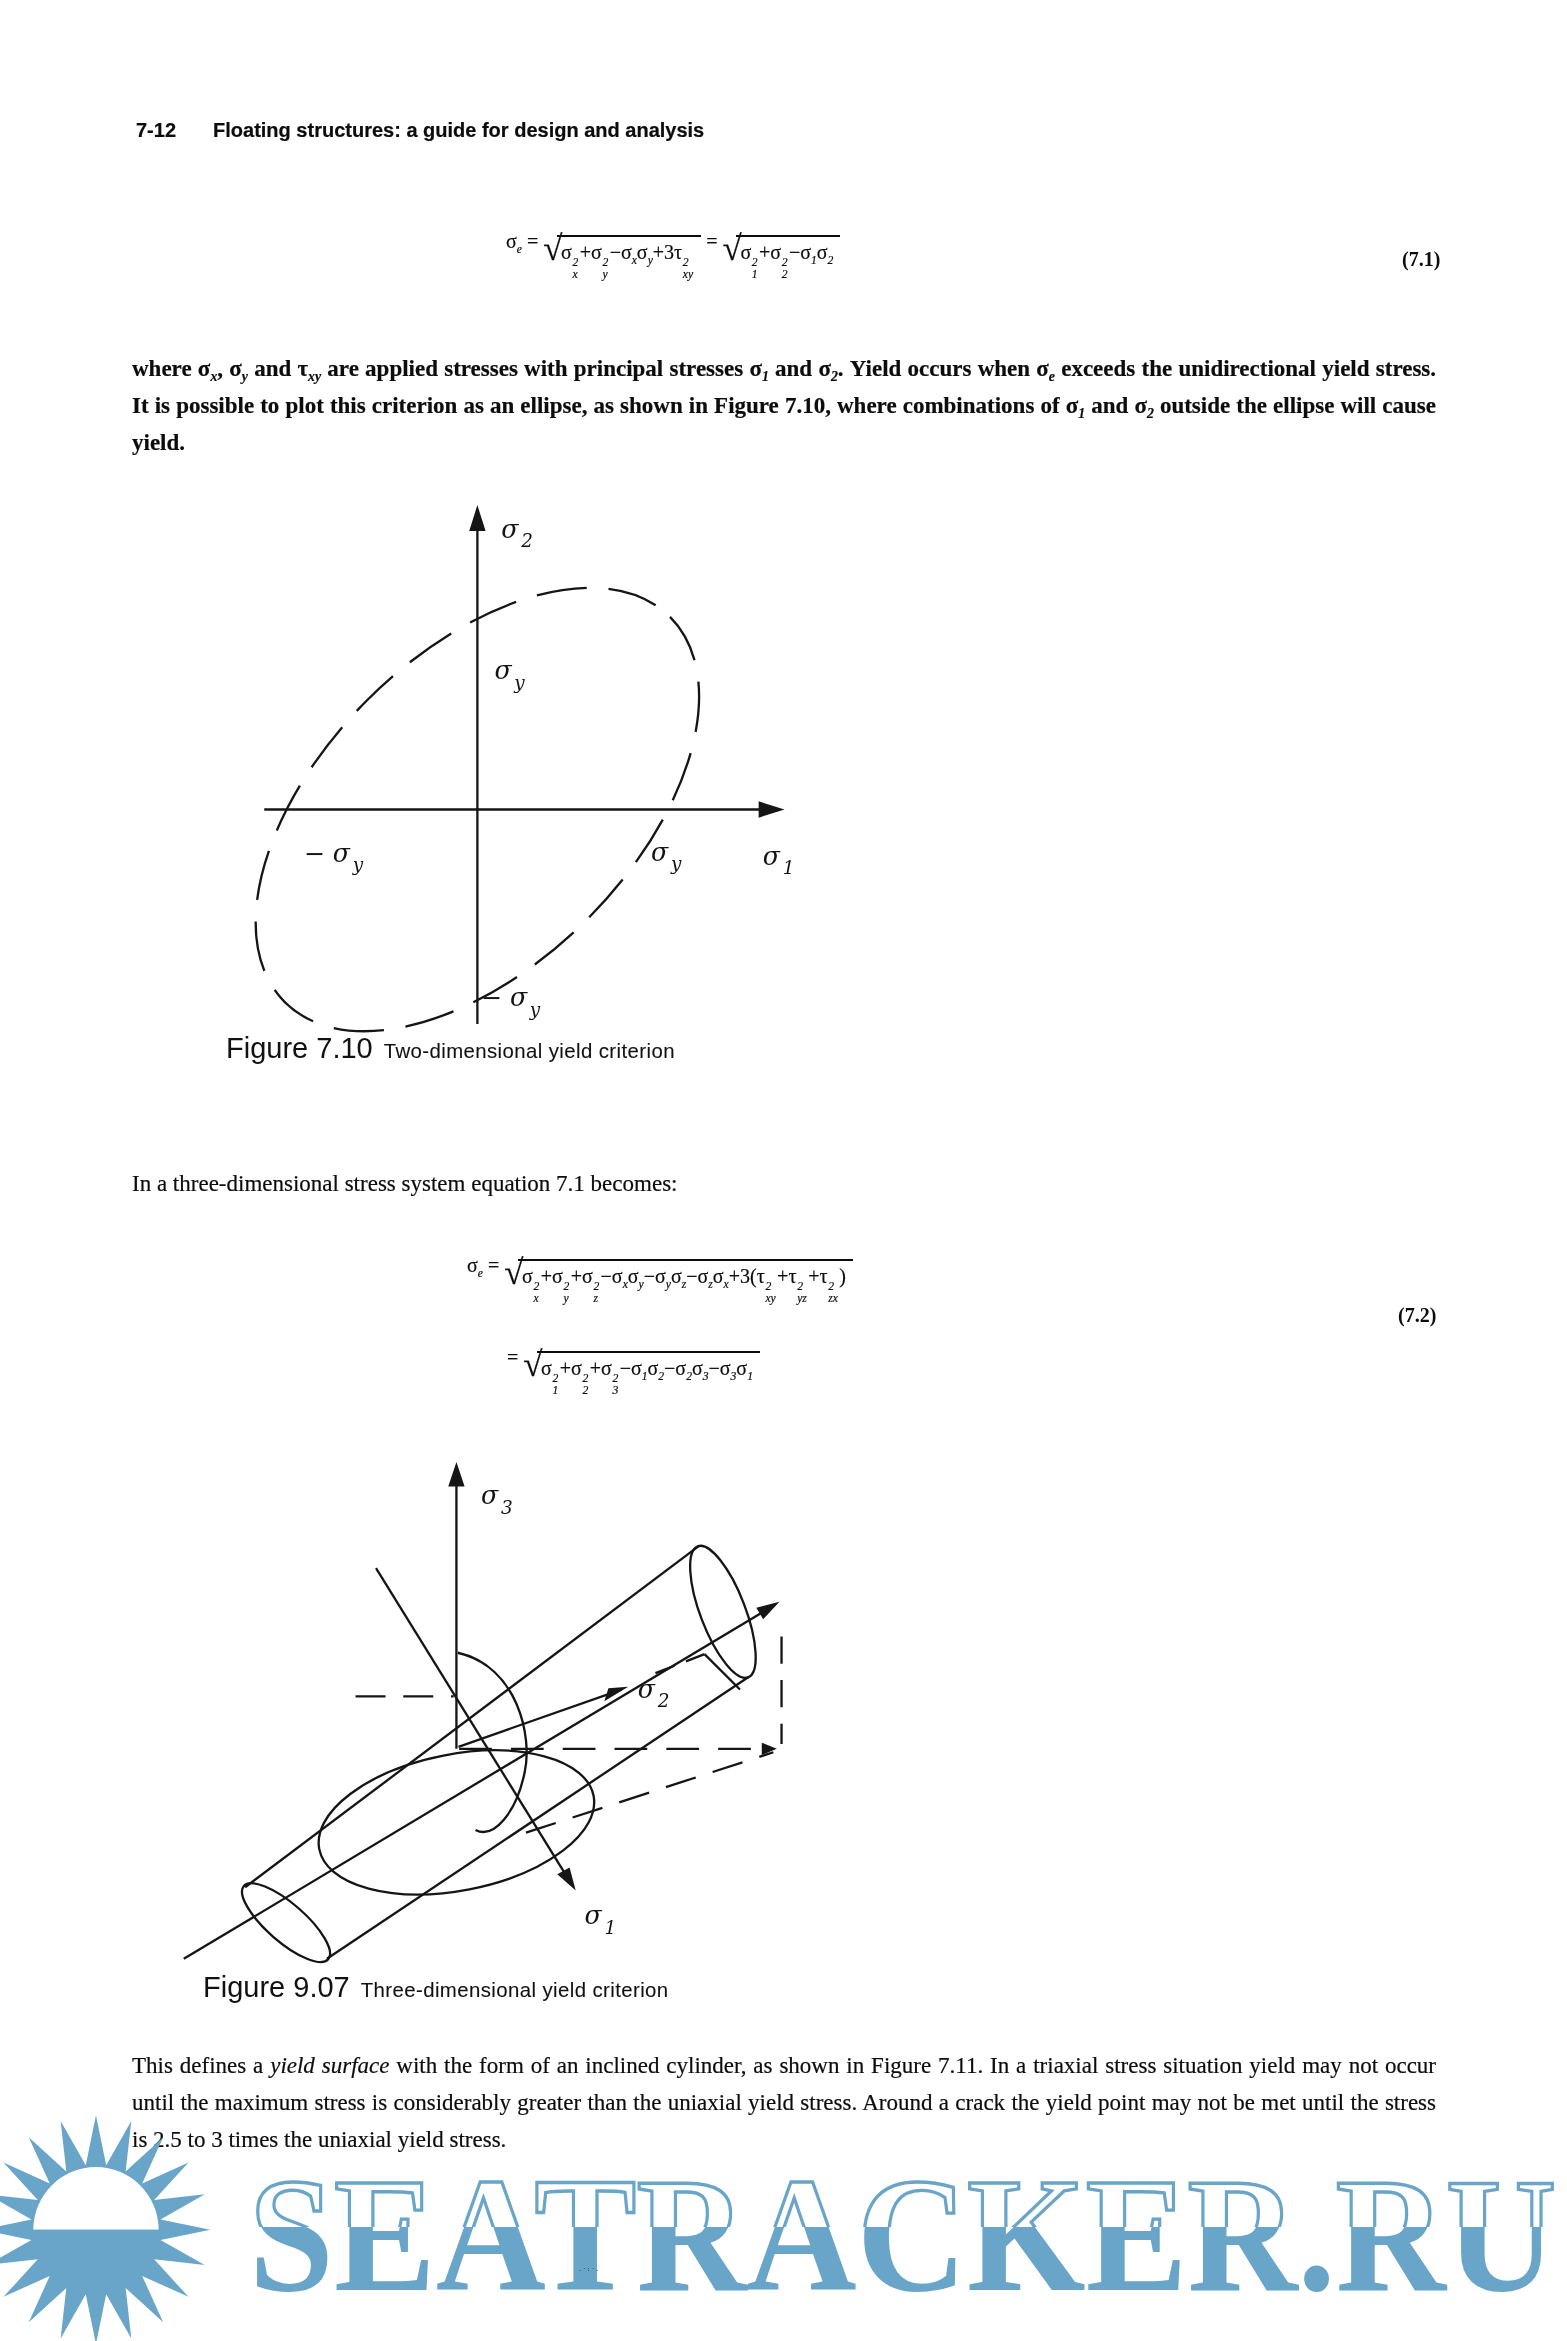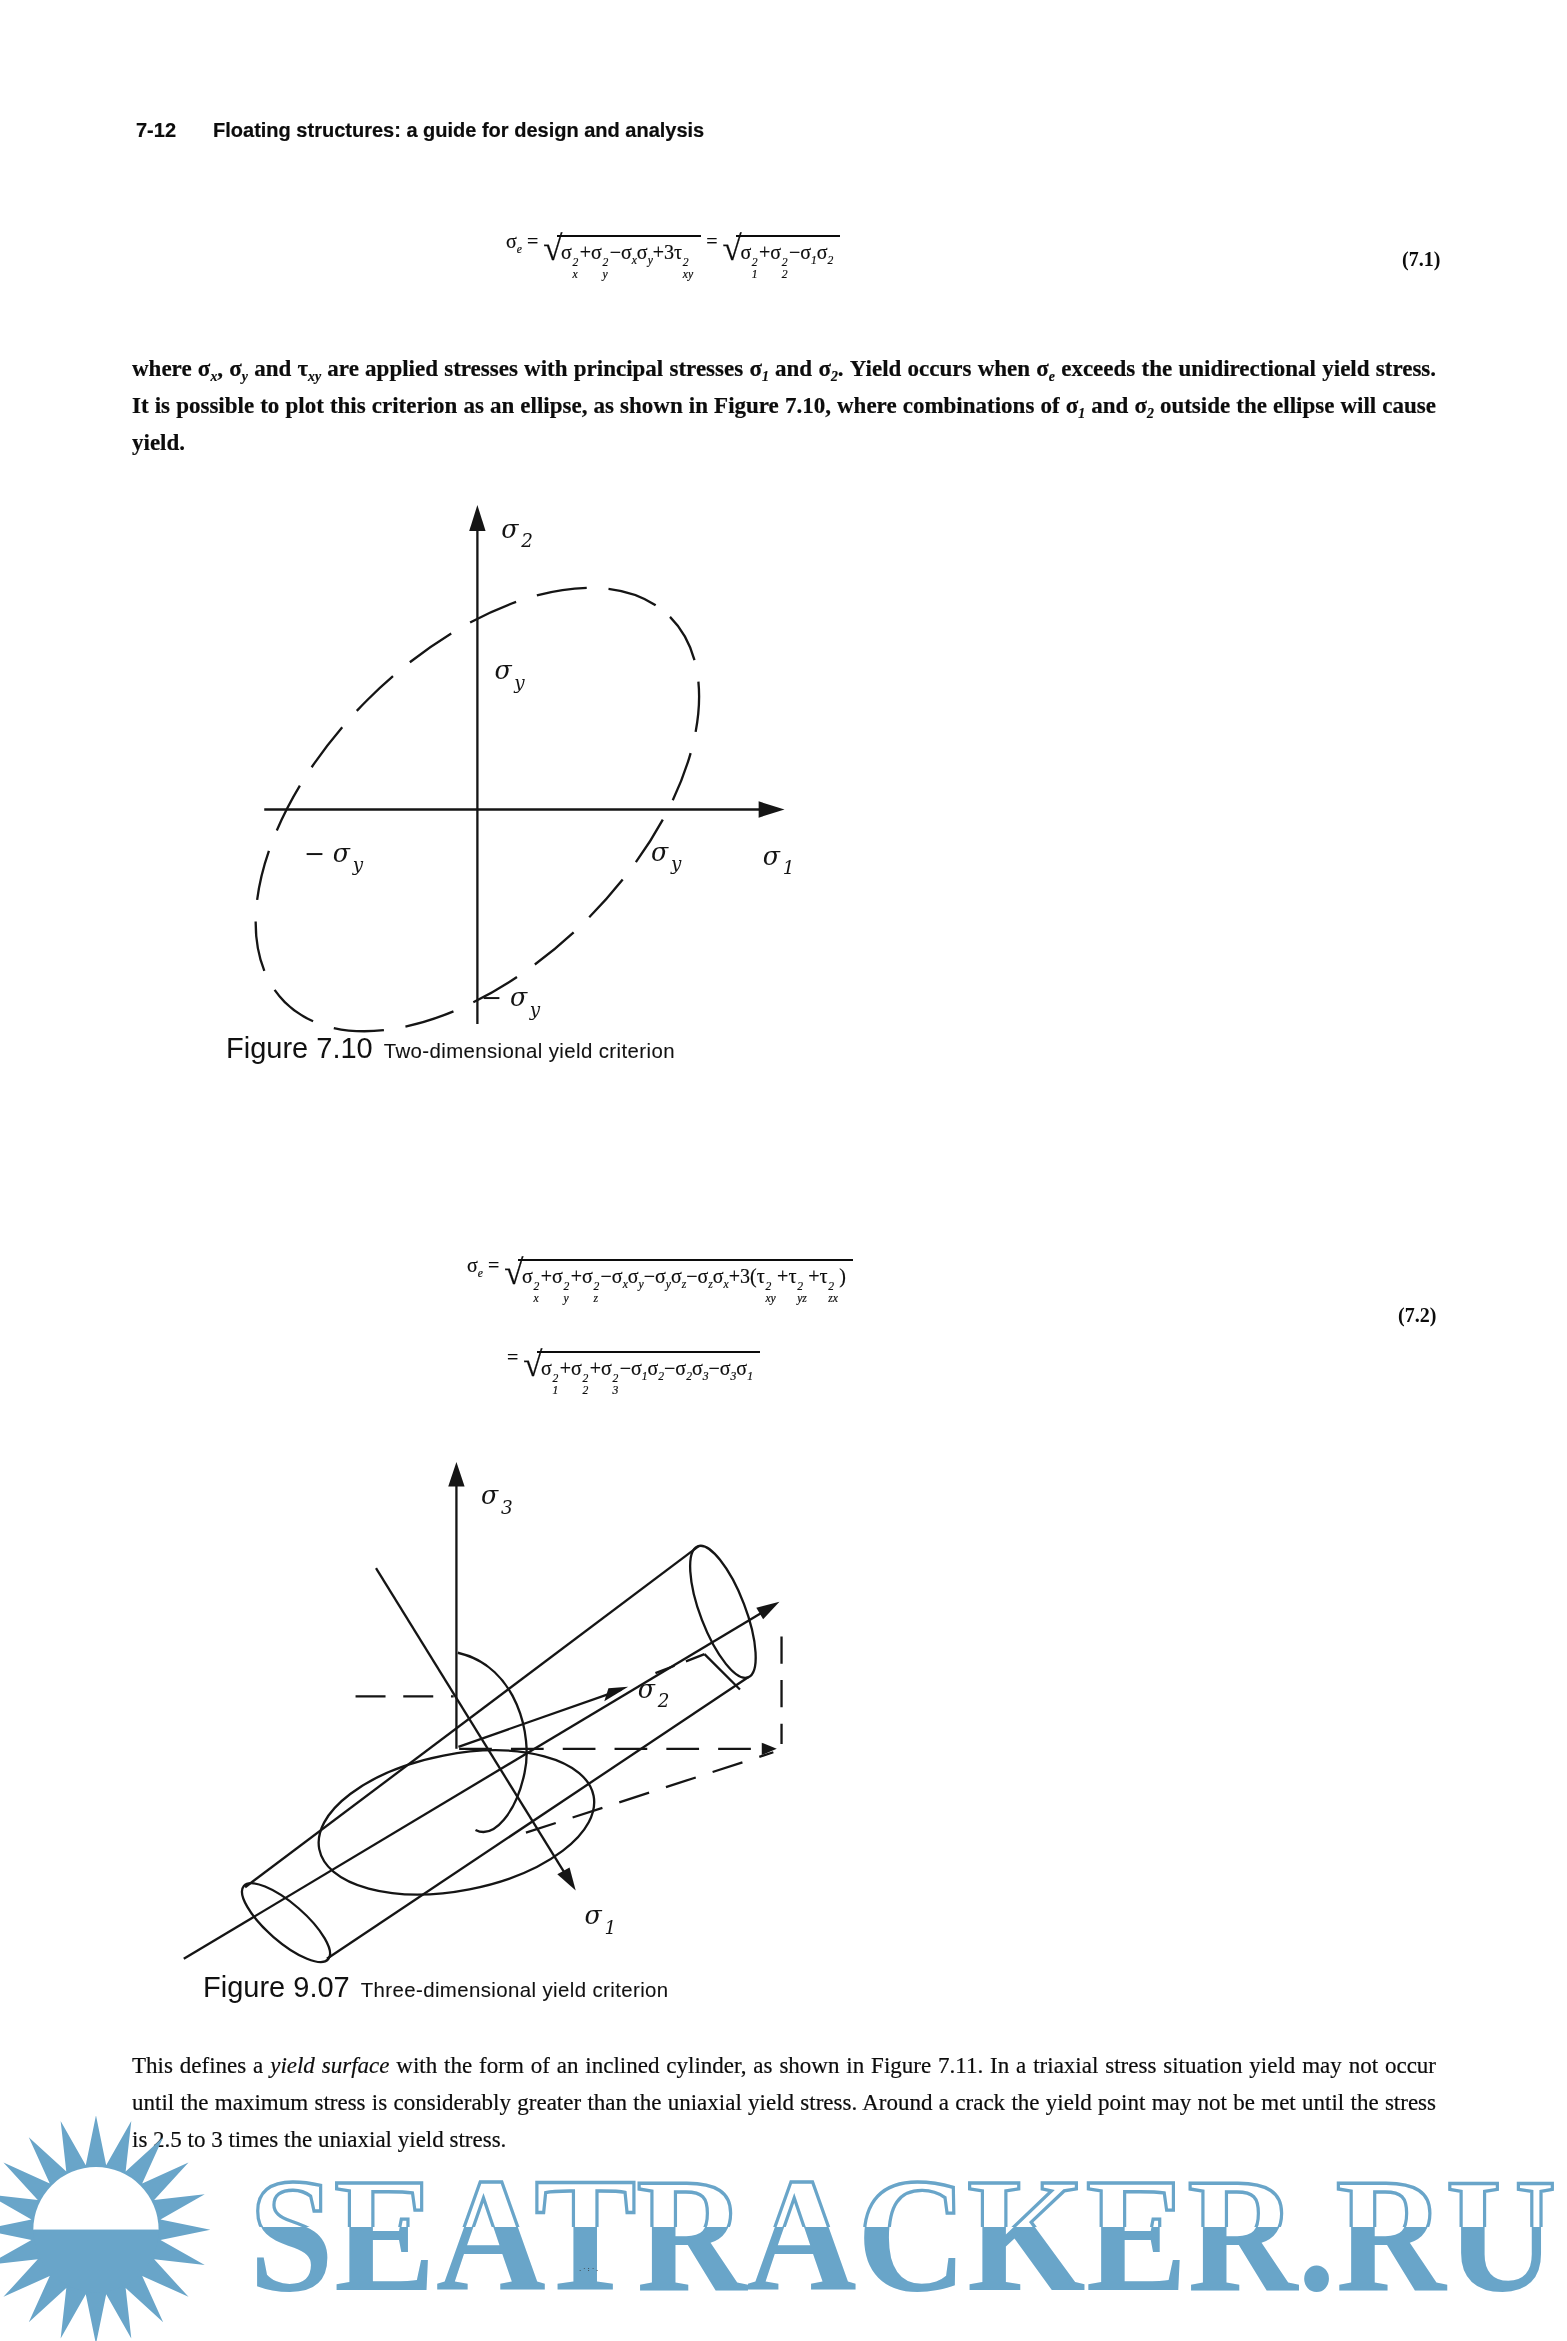--- a/index.html
+++ b/index.html
@@ -106,20 +106,21 @@
     <text class="figlbl" x="376" y="262"><tspan>σ</tspan><tspan class="flsub" dx="4" dy="14">y</tspan></text>
     <text class="figlbl" x="96" y="530"><tspan>− σ</tspan><tspan class="flsub" dx="4" dy="14">y</tspan></text>
     <text class="figlbl" x="606" y="528"><tspan>σ</tspan><tspan class="flsub" dx="4" dy="14">y</tspan></text>
     <text class="figlbl" x="770" y="534"><tspan>σ</tspan><tspan class="flsub" dx="4" dy="14">1</tspan></text>
     <text class="figlbl" x="356" y="742"><tspan>− σ</tspan><tspan class="flsub" dx="4" dy="14">y</tspan></text>
   </svg>
   <div id="cap710" class="figcap">
     <span class="fb">Figure 7.10</span><span class="rest">Two-dimensional yield criterion</span>
   </div>
 
+  <div id="p3" class="para single ink">In a three-dimensional stress system equation 7.1 becomes:</div>
 
   <div id="eq2l1" class="eq ink">σ<sub>e</sub>  =  <span class="sqrt">
         <span class="radical">√</span>
         <span class="radicand">σ<span class="ss">
             <span>2</span>
             <span>x</span>
           </span>+σ<span class="ss">
             <span>2</span>
             <span>y</span>
           </span>+σ<span class="ss">

